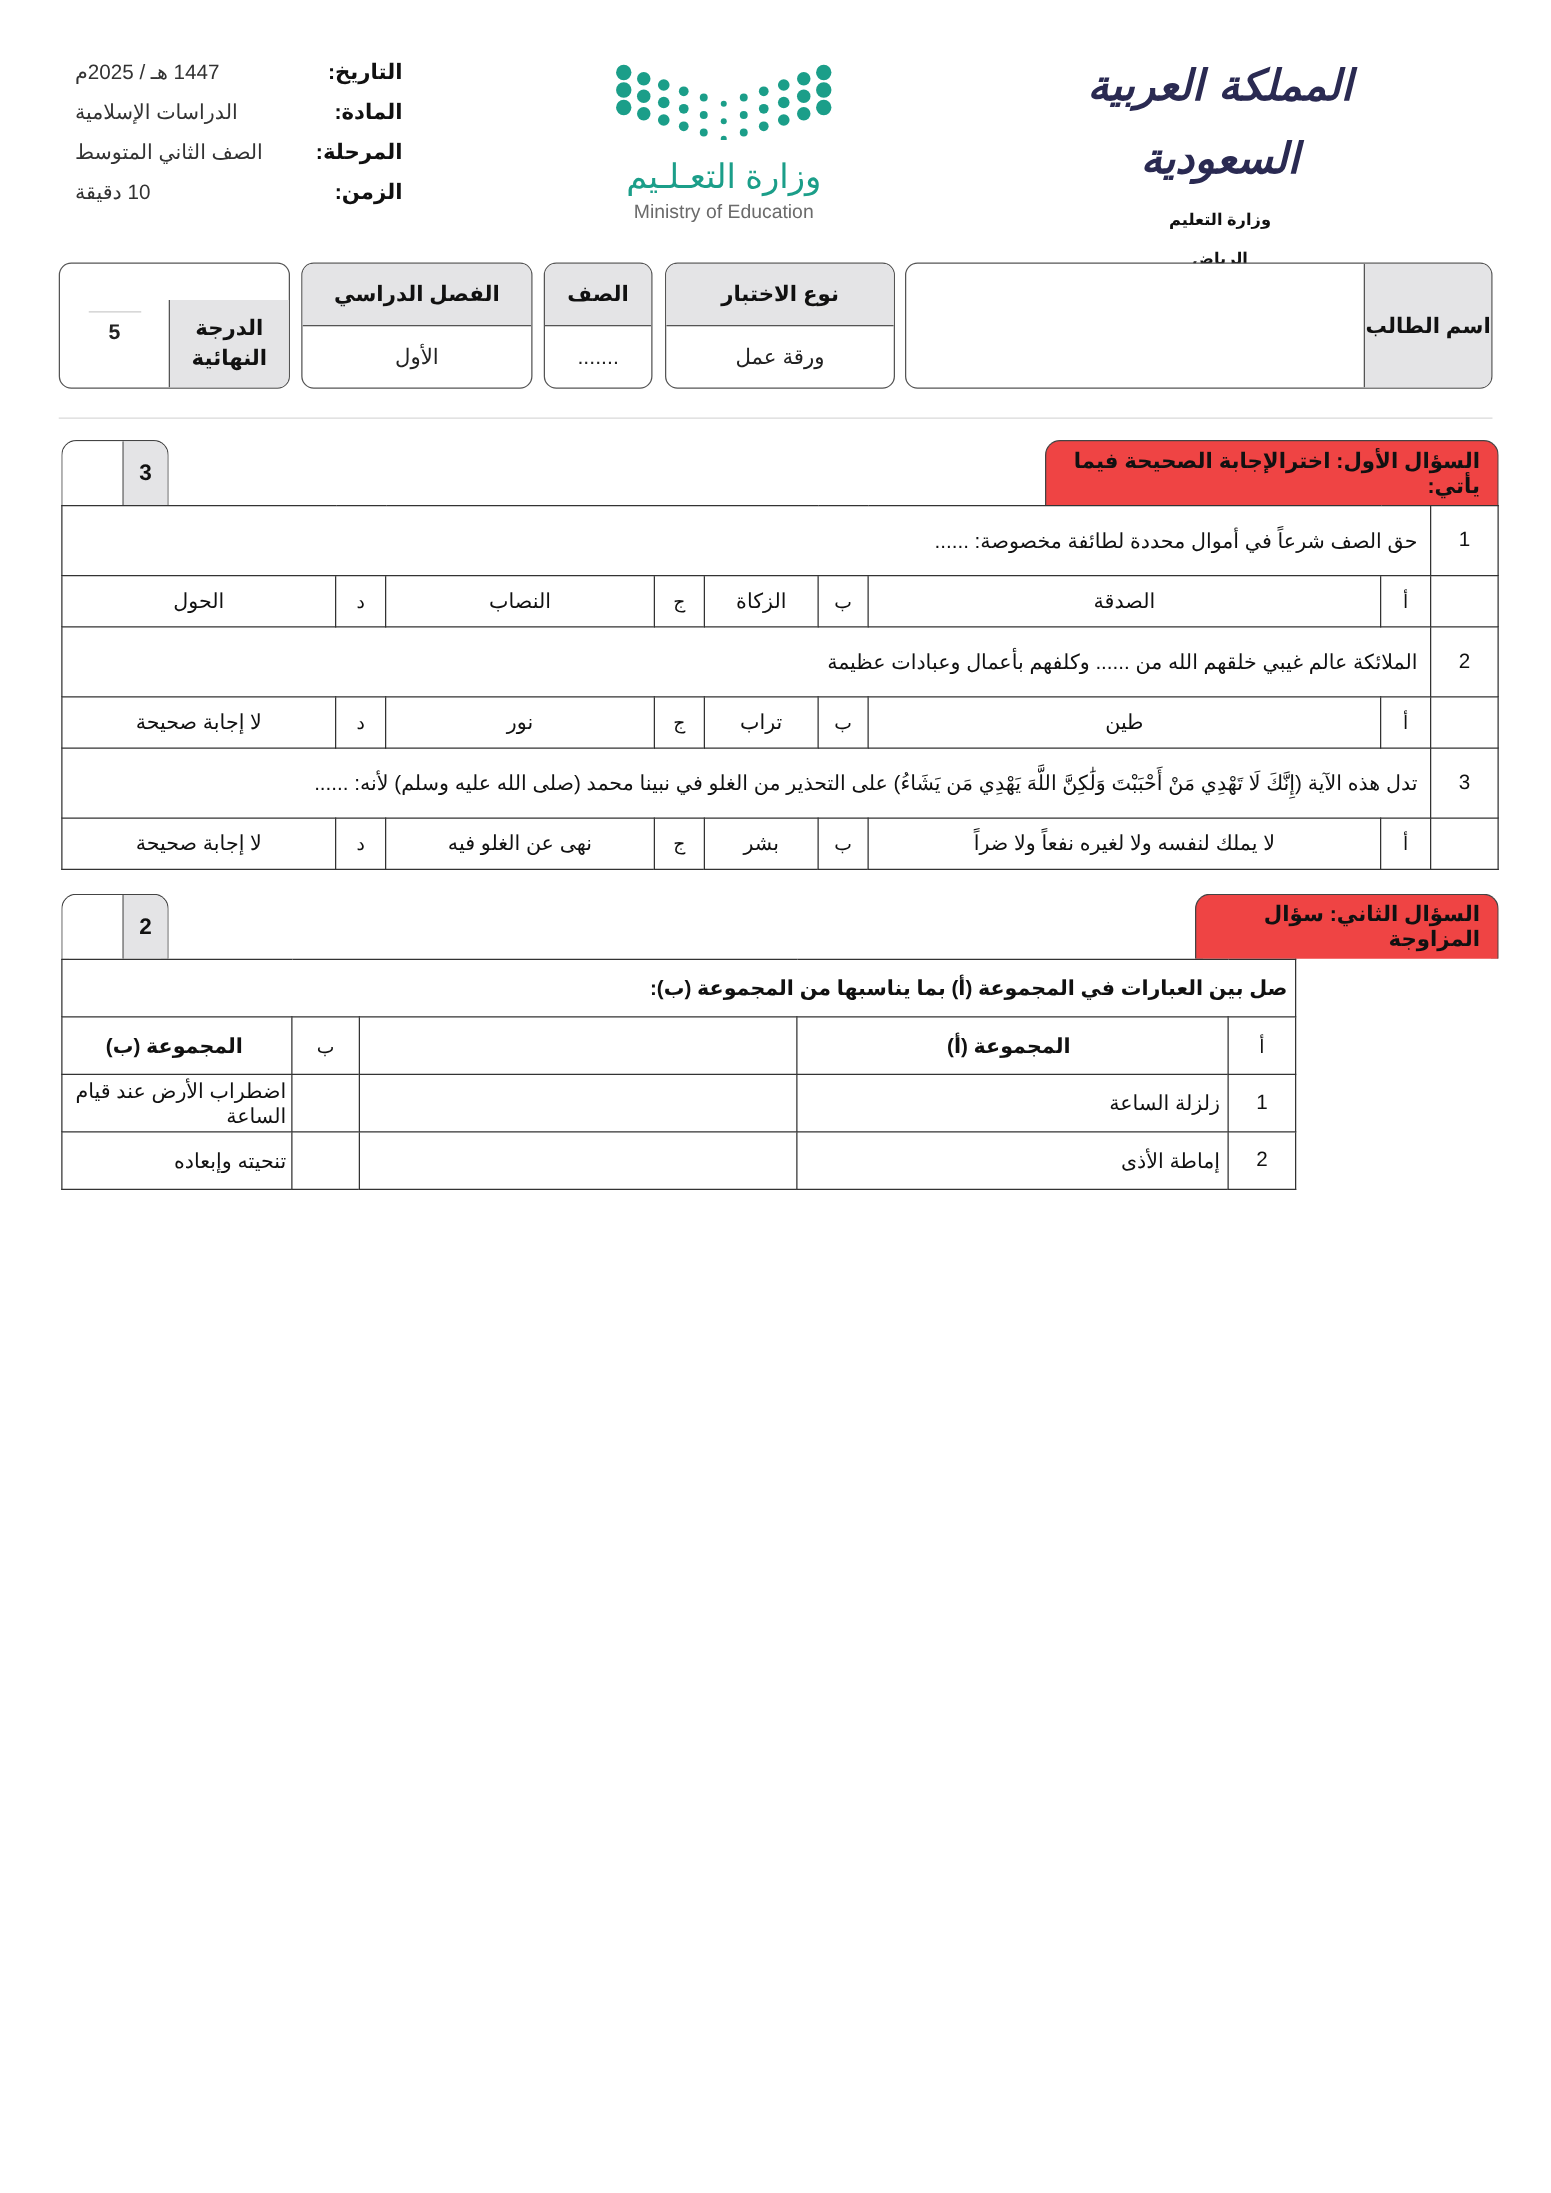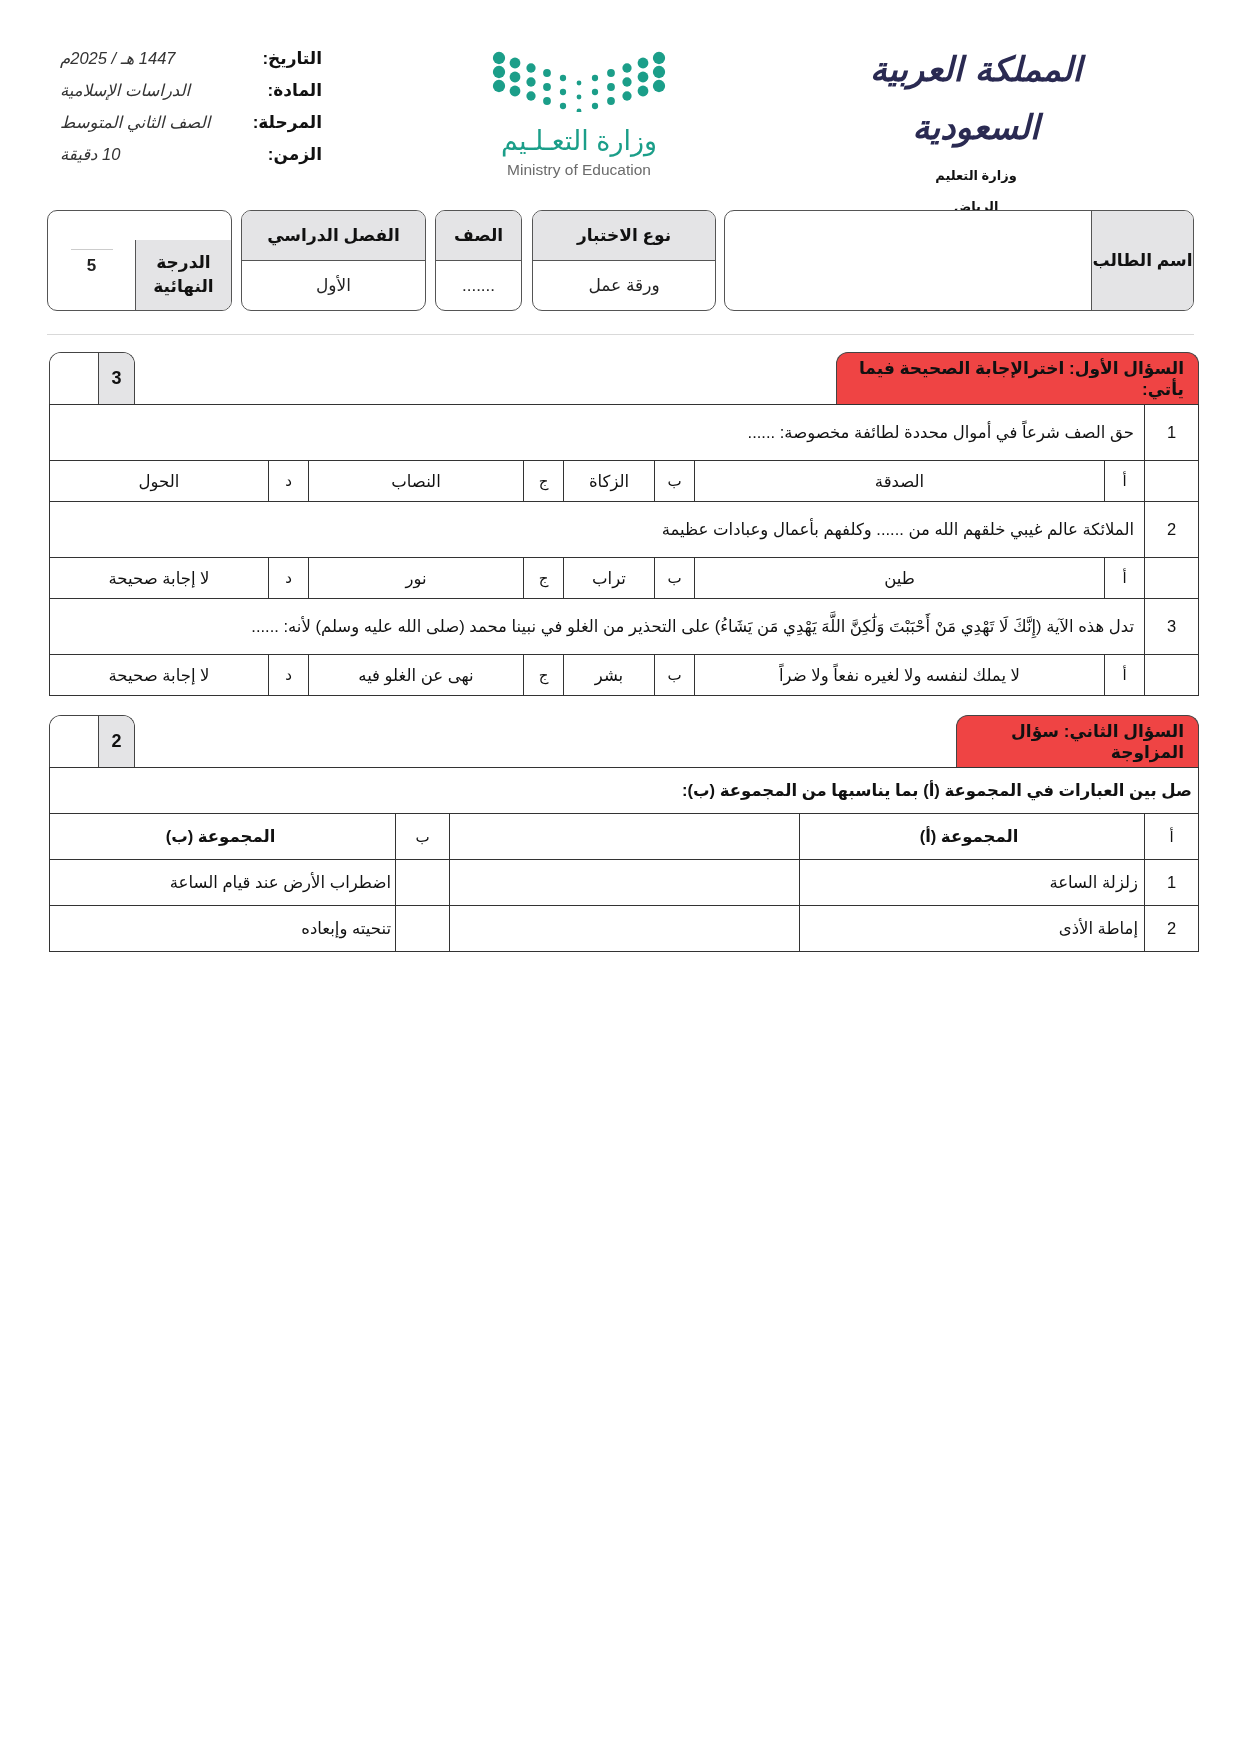--- a/index.html
+++ b/index.html
@@ -13,21 +13,21 @@
     .hdr-right .line.first { margin-top: 4px; }
 
     .logo { position: absolute; left: 484px; top: 50px; width: 190px; text-align: center; direction: ltr; }
     .logo svg { display: block; margin: 0 auto; }
     .logo .ar { font-size: 27px; color: #1b9e89; direction: rtl; line-height: 34px; margin-top: 12px; letter-spacing: 1px; }
     .logo .en { font-size: 15.5px; color: #6b6b6b; line-height: 20px; margin-top: 2px; }
 
     .hdr-left { position: absolute; left: 60px; top: 42px; width: 262px; }
     .meta-row { display: flex; direction: rtl; height: 32px; align-items: center; }
     .meta-label { width: 70px; font-weight: bold; font-size: 17px; text-align: right; }
-    .meta-val { flex: 1; text-align: left; direction: rtl; padding-left: 0; font-size: 16.5px; color: #333; font-style: italic; }
+    .meta-val { flex: 1; text-align: left; direction: rtl; padding-left: 0; font-size: 16.5px; color: #333; }
     .meta-val span { display: inline-block; direction: rtl; }
 
     
     .box { position: absolute; border: 1.3px solid #555; border-radius: 10px; overflow: hidden; background: #fff; }
     .box .cell-h { background: #e4e4e6; font-weight: bold; font-size: 17px; display: flex; align-items: center; justify-content: center; text-align: center; }
     .box .cell { font-size: 17px; display: flex; align-items: center; justify-content: center; color: #222; }
 
     #box-name { right: 47px; top: 210px; width: 470px; height: 101px; display: flex; }
     #box-name .cell-h { width: 102px; border-left: 1.3px solid #555; }
     #box-name .cell { flex: 1; }
@@ -53,21 +53,21 @@
     .scorebox .num { flex: 1; background: #e4e4e6; display: flex; align-items: center; justify-content: center; font-weight: bold; font-size: 18px; }
 
     table.q { position: absolute; left: 49px; width: 1150px; border-collapse: collapse; direction: rtl; }
     table.q td { border: 1.5px solid #333; font-size: 16.5px; text-align: center; padding: 0 8px; }
     table.q td.numc { width: 54px; }
     table.q td.stem { text-align: right; padding-right: 10px; }
     table.q td.let { width: 40px; font-size: 15px; }
     table.q tr.srow td { height: 56px; }
     table.q tr.orow td { height: 41px; }
 
-    table.m { position: absolute; left: 49px; width: 1150px; border-collapse: collapse; direction: rtl; }
+    table.m { position: absolute; left: 49px; width: 988px; border-collapse: collapse; direction: rtl; }
     table.m td { border: 1.5px solid #333; height: 46px; font-size: 16.5px; }
     table.m td.inst { text-align: right; padding-right: 6px; font-weight: bold; }
     table.m td.c-num { width: 54px; text-align: center; }
     table.m td.c-a { width: 345px; text-align: right; padding-right: 6px; }
     table.m td.c-blank { width: 350px; }
     table.m td.c-b { width: 54px; text-align: center; }
     table.m td.c-bval { text-align: right; padding-right: 4px; }
     table.m td.hdr { text-align: center; font-weight: bold; }
   </style>
 </head>

